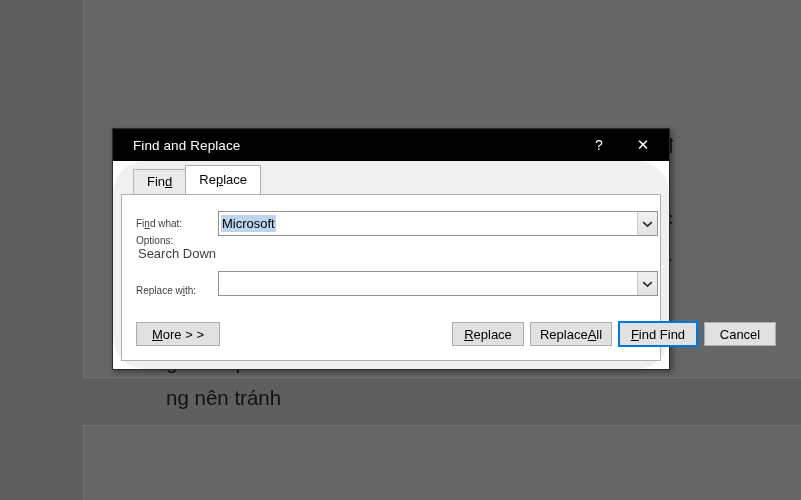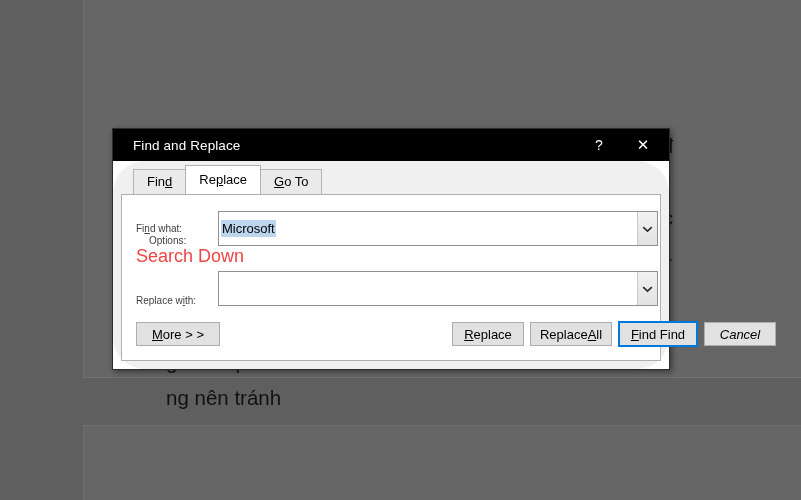--- a/index.html
+++ b/index.html
@@ -146,27 +146,27 @@
     white-space: nowrap;
   }
   #row-find { left: 14px; top: 16px; }
   #row-options { left: 14px; top: 40px; flex-direction: column; }
   #row-replace { left: 14px; top: 76px; align-items: flex-end; }
 
   #find-label { width: 82px; }
   #options-label { width: 82px; }
   #replace-label { width: 82px; }
 
-  #options-value { font-size: 18px; color: #ef4444; }
+  #options-value { font-size: 13px; color: #404040; }
 
   .combo {
     display: flex;
     align-items: stretch;
     width: 440px;
-    height: 35px;
+    height: 25px;
     border: 1px solid #919191;
     background: #ffffff;
     box-sizing: border-box;
   }
   .combo-input {
     flex: 1;
     font-size: 13px;
     color: #000000;
     padding: 0 2px 0 2px;
     display: flex;
@@ -216,21 +216,21 @@
   #btn-more   { left: 14px;  width: 84px; }
   #btn-replace{ left: 330px; width: 72px; }
   #btn-replace-all { left: 408px; width: 82px; }
   #btn-find-next {
     left: 496px; width: 80px;
     border: 2px solid #0078d7;
     background: #e1e1e1;
     height: 26px;
     top: -1px;
   }
-  #btn-cancel { left: 582px; width: 72px; font-style: italic; }
+  #btn-cancel { left: 582px; width: 72px; }
 </style>
 </head>
 <body>
 
 <div id="workspace">
   <div class="doc-page" id="page-1"></div>
   <div class="doc-page" id="page-2"></div>
 
   <div class="doc-body">
     <div class="doc-line"><span>đã chính xác hay chưa hoặc đổi sang một số loại biểu đ</span></div>
@@ -250,21 +250,20 @@
     <div id="title-text">Find and Replace</div>
     <div class="caption-btn" id="help-btn">?</div>
     <div class="caption-btn" id="close-btn">✕</div>
   </div>
 
   <div id="dialog-inner">
 
     <div id="tabstrip">
       <div class="tab"><span>Fin</span><u>d</u><span></span></div>
       <div class="tab active"><span>Re</span><u>p</u><span>lace</span></div>
-      <div class="tab"><u>G</u><span>o To</span></div>
     </div>
 
     <div id="tab-panel">
 
       <div class="field-row" id="row-find">
         <div class="field-label" id="find-label"><span>Fi</span><u>n</u><span>d what:</span></div>
         <div class="combo">
           <div class="combo-input">
               <span class="sel-text">Microsoft</span>
             </div>

